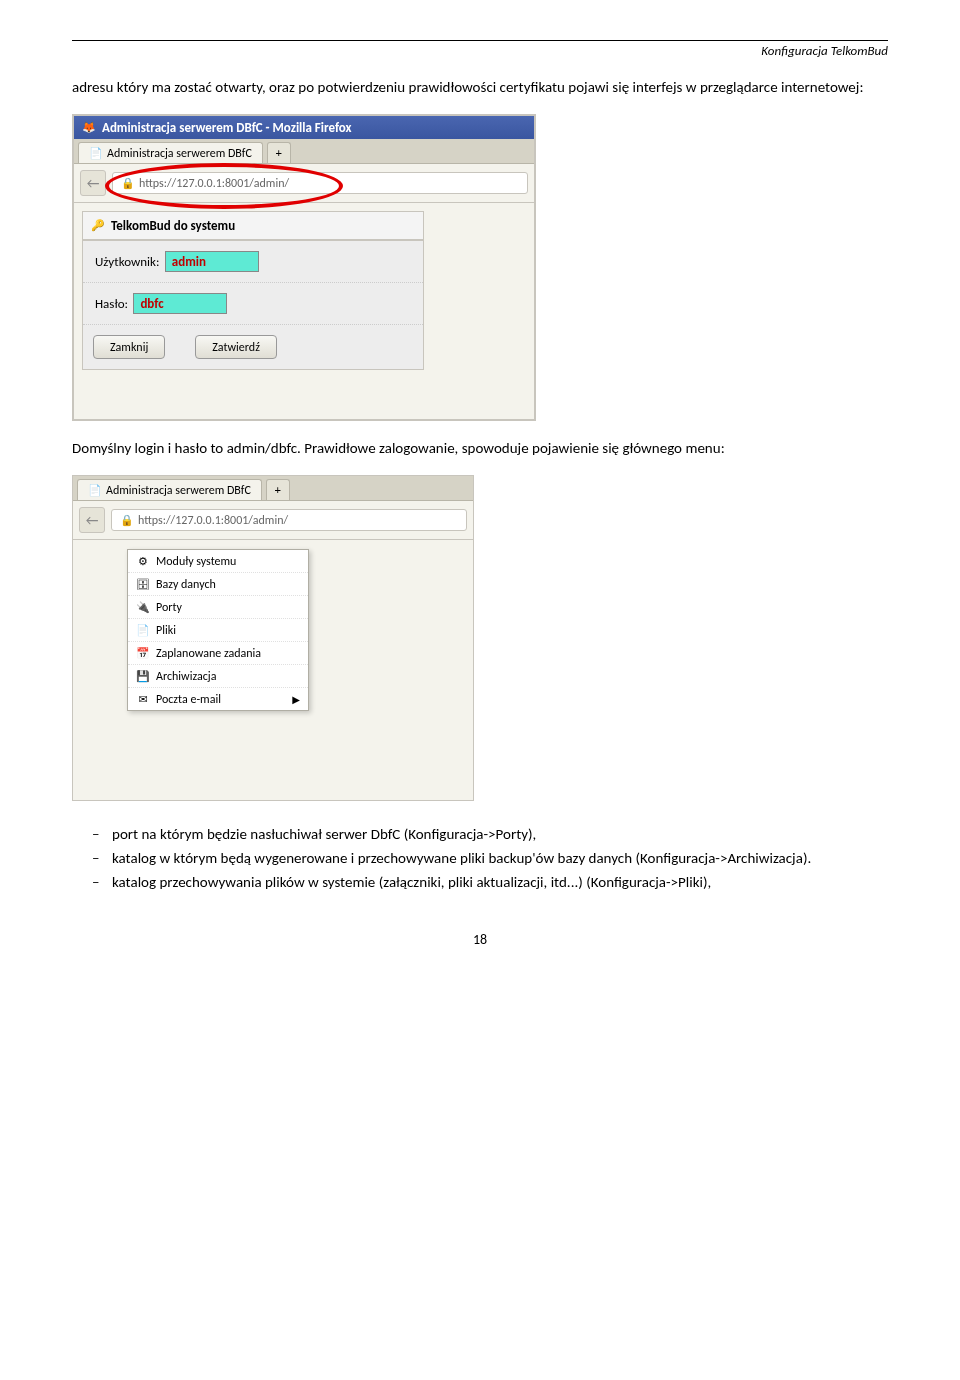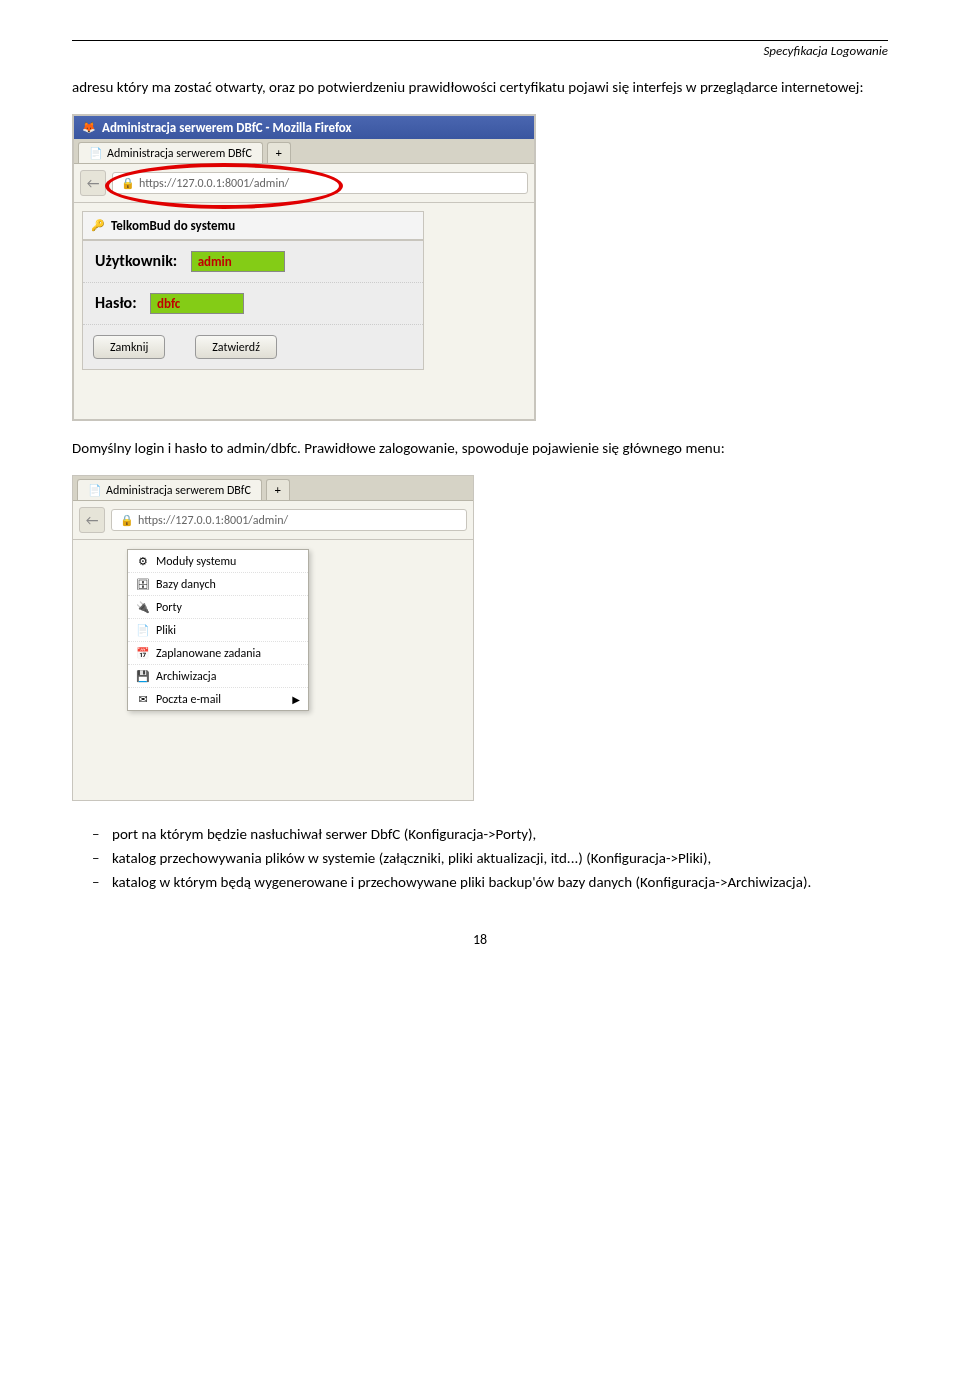--- a/index.html
+++ b/index.html
@@ -132,25 +132,25 @@
     border-bottom: 2px solid #c8c5bd;
     padding: 6px 8px;
     font-weight: bold;
     font-size: 13px;
     display:flex;align-items:center;gap:6px;
   }
   .login-row {
     padding: 10px 12px;
     border-bottom: 1px dotted #ccc;
   }
-  .login-row label { font-size: 16px; margin-right: 10px; font-weight: bold; }
+  .login-row label { font-size: 13px; margin-right: 2px; }
   .login-row .input {
     display: inline-block;
     border: 1px solid #888;
-    background: #84cc16;
+    background: #5eead4;
     padding: 2px 6px;
     font-size: 13px;
     font-weight: bold;
     color: #c00000;
     min-width: 80px;
   }
   .login-btns {
     padding: 10px;
     display: flex;
     gap: 30px;
@@ -217,21 +217,21 @@
     text-align: center;
     font-size: 14px;
     margin-top: 40px;
   }
 </style>
 </head>
 <body>
 
 <div class="page">
   <div class="header-line"></div>
-  <div class="header-text">Specyfikacja Logowanie</div>
+  <div class="header-text">Konfiguracja TelkomBud</div>
 
   <p class="body-text">adresu który ma zostać otwarty, oraz po potwierdzeniu prawidłowości certyfikatu pojawi się interfejs w przeglądarce internetowej:</p>
 
   
   <div class="screenshot">
     <div class="ff-window">
       <div class="ff-titlebar">
         <span class="mini-icon">🦊</span>
         <span>Administracja serwerem DBfC - Mozilla Firefox</span>
       </div>
@@ -324,19 +324,19 @@
               <span class="arrow">▶</span>
             </div>
         </div>
       </div>
     </div>
   </div>
 
 
   <ul class="bullets">
     <li>port na którym będzie nasłuchiwał serwer DbfC (Konfiguracja-&gt;Porty),</li>
+    <li>katalog w którym będą wygenerowane i przechowywane pliki backup'ów bazy danych (Konfiguracja-&gt;Archiwizacja).</li>
     <li>katalog przechowywania plików w systemie (załączniki, pliki aktualizacji, itd...) (Konfiguracja-&gt;Pliki),</li>
-    <li>katalog w którym będą wygenerowane i przechowywane pliki backup'ów bazy danych (Konfiguracja-&gt;Archiwizacja).</li>
   </ul>
 
 
   <div class="footer">18</div>
 </div>
 
 </body></html>

